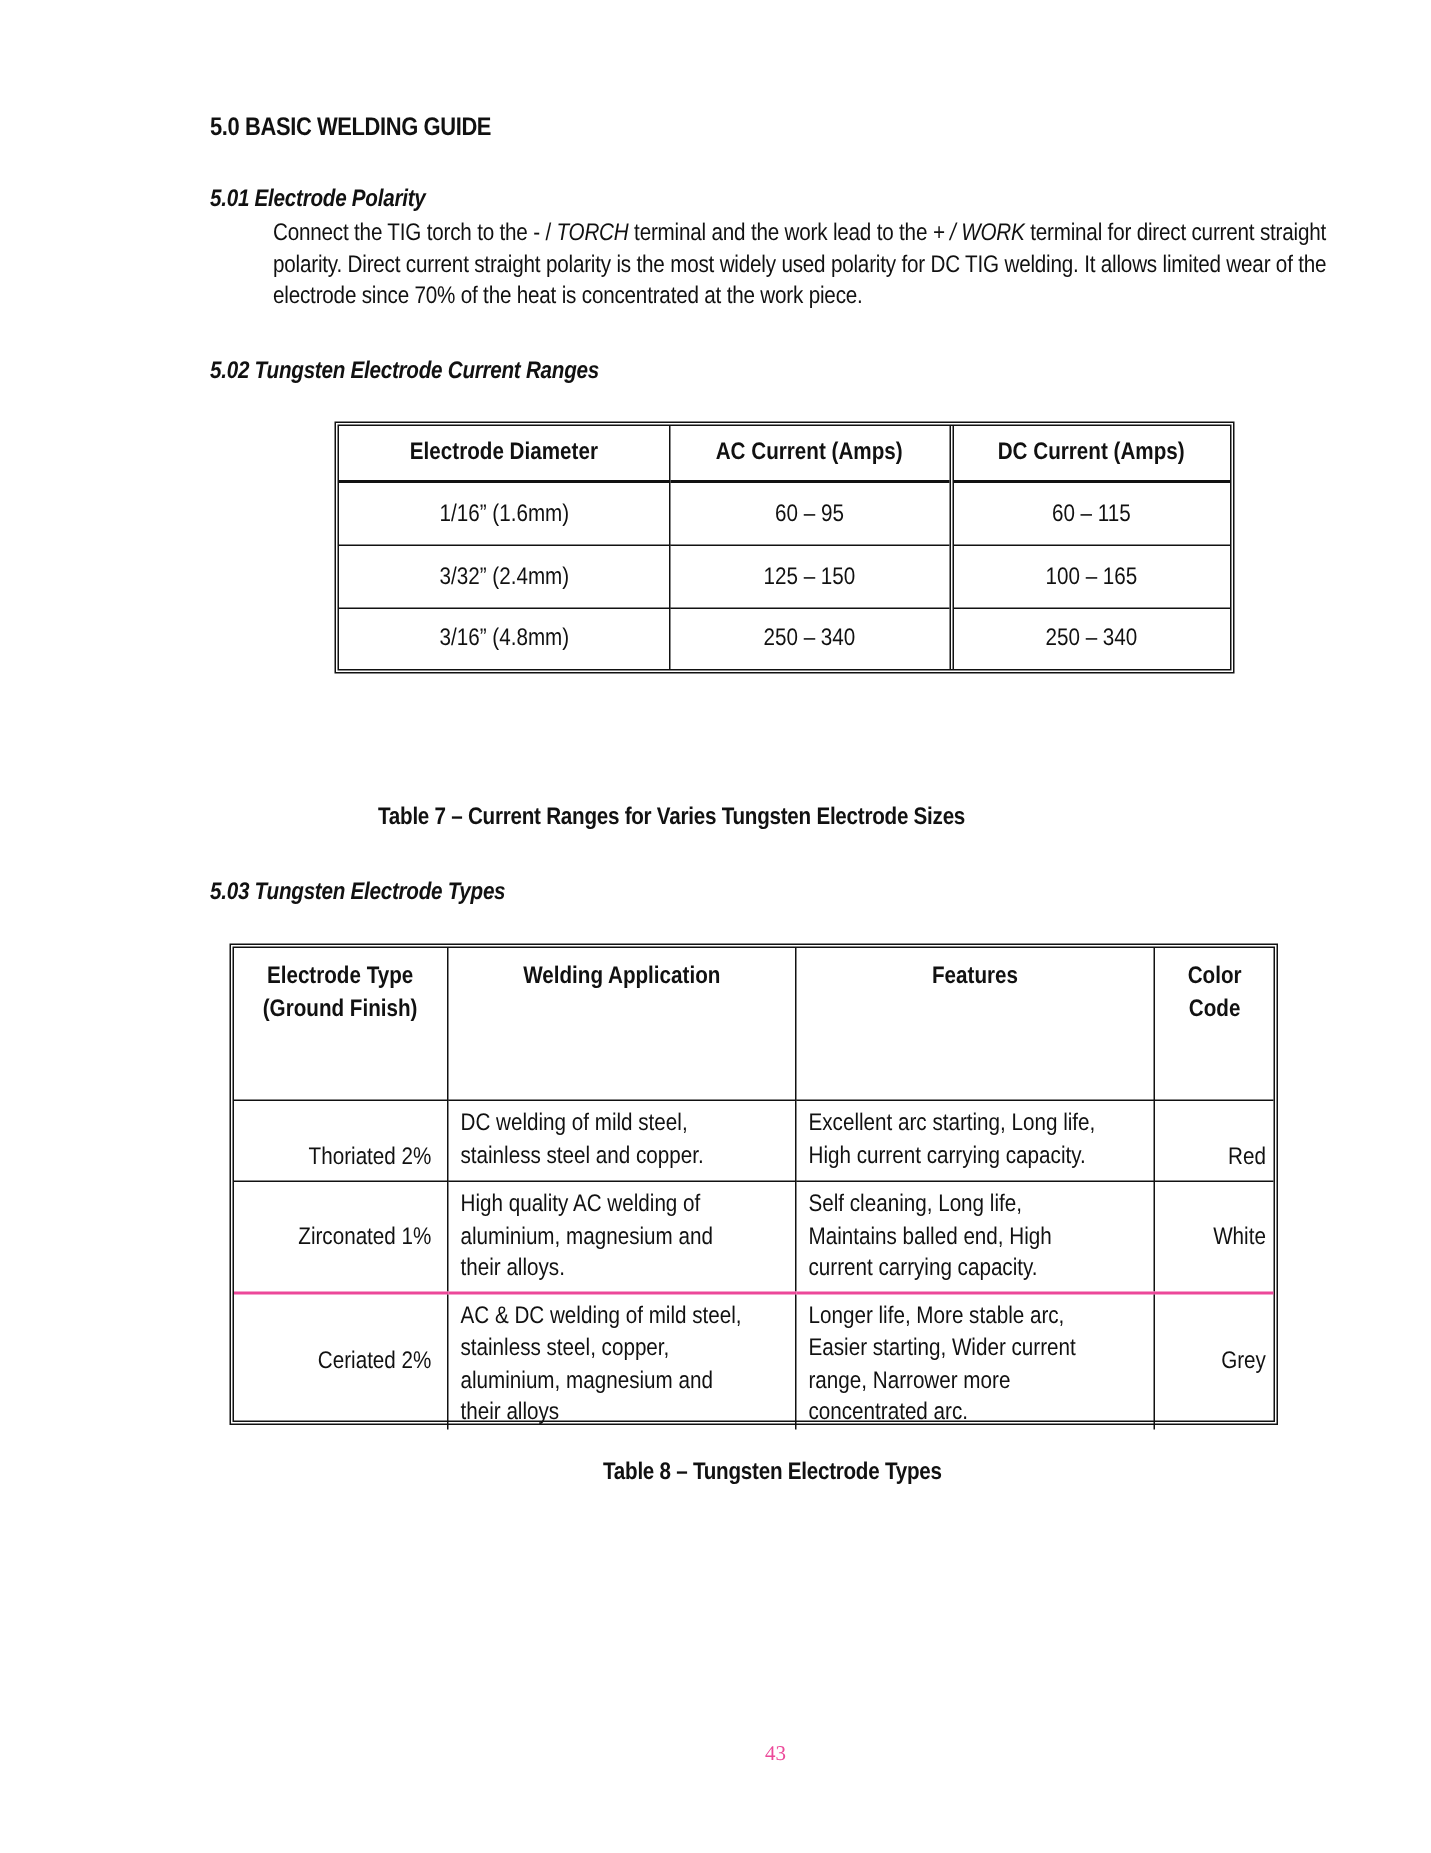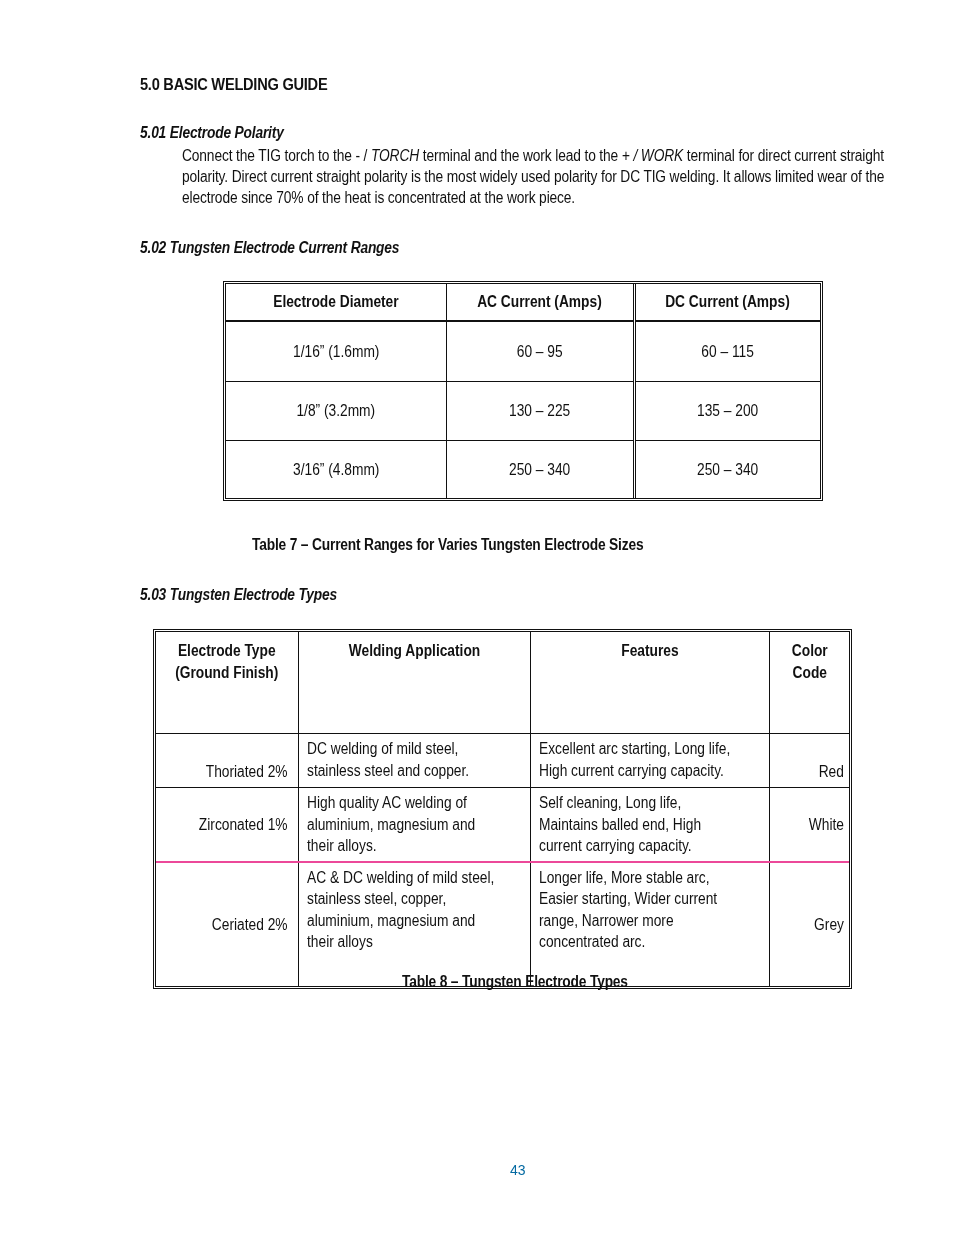--- a/index.html
+++ b/index.html
@@ -3,37 +3,37 @@
   <meta charset="utf-8">
   <style>
     html, body { margin: 0; padding: 0; background: #ffffff; }
     body { width: 954px; height: 1235px; position: relative; overflow: hidden; color: #111; font-family: "Liberation Sans", sans-serif; }
     .abs { position: absolute; white-space: nowrap; }
     .h1 { left: 140px; top: 75px; font-size: 17px; font-weight: bold; letter-spacing: -0.3px; transform: scaleX(0.86); transform-origin: left top; }
     .h2 { font-size: 16px; font-weight: bold; font-style: italic; transform: scaleX(0.86); transform-origin: left top; letter-spacing: -0.2px; }
     .para { position: absolute; left: 182px; top: 145px; width: 835px; font-size: 16px; line-height: 21px; transform: scaleX(0.86); transform-origin: left top; letter-spacing: -0.15px; }
     .para i { font-style: italic; }
     .caption { font-size: 16px; font-weight: bold; transform: scaleX(0.86); transform-origin: left top; letter-spacing: -0.2px; }
-    .pagenum { font-family: Liberation Sans, sans-serif; font-size: 14px; left: 510px; top: 1162px; color: #0369a1; }
+    .pagenum { font-family: Liberation Serif, serif; font-size: 14px; left: 510px; top: 1162px; color: #ec4899; }
 
     
-    .t7 { position: absolute; left: 223px; top: 281px; width: 600px; height: 220px; border: 3px double #111; box-sizing: border-box; }
+    .t7 { position: absolute; left: 223px; top: 281px; width: 600px; height: 168px; border: 3px double #111; box-sizing: border-box; }
     .t7 table { width: 100%; height: 100%; border-collapse: collapse; table-layout: fixed; }
     .t7 td, .t7 th { border: 1px solid #111; text-align: center; font-size: 16px; padding: 0; }
     .t7 th { font-weight: bold; height: 36px; }
     .t7 tr:first-child th { border-top: none; }
     .t7 tr:last-child td { border-bottom: none; }
     .t7 td:first-child, .t7 th:first-child { border-left: none; }
     .t7 td:last-child, .t7 th:last-child { border-right: none; }
     .t7 .dbl { border-left: 3px double #111; }
     .t7 .dtop td { border-top: 2px solid #111; }
     .cell { display: inline-block; transform: scaleX(0.86); transform-origin: center center; white-space: nowrap; }
 
     
-    .t8 { position: absolute; left: 153px; top: 629px; width: 699px; height: 360px; border: 3px double #111; box-sizing: border-box; }
+    .t8 { position: absolute; left: 153px; top: 629px; width: 699px; height: 321px; border: 3px double #111; box-sizing: border-box; }
     .t8 table { width: 100%; height: 100%; border-collapse: collapse; table-layout: fixed; }
     .t8 td, .t8 th { border: 1px solid #111; font-size: 16px; line-height: 21.5px; padding: 0; }
     .t8 tr:first-child th { border-top: none; }
     .t8 tr:last-child td { border-bottom: none; }
     .t8 td:first-child, .t8 th:first-child { border-left: none; }
     .t8 td:last-child, .t8 th:last-child { border-right: none; }
     .t8 th { font-weight: bold; vertical-align: top; text-align: center; height: 93px; padding-top: 8px; }
     .t8 .center { text-align: right; }
     .t8 .left { text-align: left; padding-left: 8px; vertical-align: top; padding-top: 4px; }
     .t8 .bottom { vertical-align: bottom; padding-bottom: 5px; }
@@ -64,23 +64,23 @@
       <th><span class="cell">Electrode Diameter</span></th>
       <th><span class="cell">AC Current (Amps)</span></th>
       <th class="dbl"><span class="cell">DC Current (Amps)</span></th>
     </tr>
     <tr class="dtop">
       <td><span class="cell">1/16” (1.6mm)</span></td>
       <td><span class="cell">60 – 95</span></td>
       <td class="dbl"><span class="cell">60 – 115</span></td>
     </tr>
     <tr>
-      <td><span class="cell">1/8” (3.2mm)</span></td>
-      <td><span class="cell">130 – 225</span></td>
-      <td class="dbl"><span class="cell">135 – 200</span></td>
+      <td><span class="cell">3/32” (2.4mm)</span></td>
+      <td><span class="cell">125 – 150</span></td>
+      <td class="dbl"><span class="cell">100 – 165</span></td>
     </tr>
     <tr>
       <td><span class="cell">3/16” (4.8mm)</span></td>
       <td><span class="cell">250 – 340</span></td>
       <td class="dbl"><span class="cell">250 – 340</span></td>
     </tr>
   </tbody>
     </table>
 </div>
 

